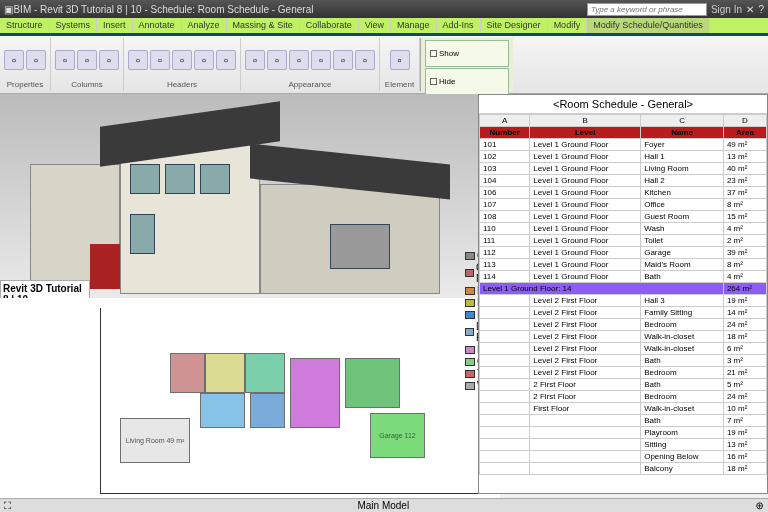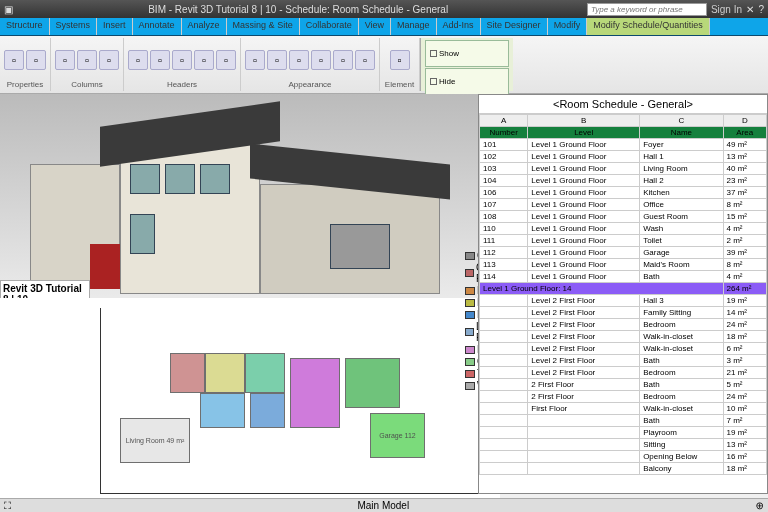--- a/index.html
+++ b/index.html
@@ -1,41 +1,41 @@
 <!DOCTYPE html>
 <html><head>
 <meta charset="utf-8">
 <style>
 *{margin:0;padding:0;box-sizing:border-box;font-family:"Segoe UI",Arial,sans-serif;font-size:10px}
 body{background:#f0f0f0;width:768px;height:512px;overflow:hidden;position:relative}
 .titlebar{height:18px;background:linear-gradient(#555,#333);color:#ddd;display:flex;align-items:center;padding:0 4px;font-size:9px}
-.titlebar .title{flex:1;text-align:center}
+.titlebar .title{flex:1;text-align:left}
 .titlebar .search{width:120px;height:13px;background:#fff;border:1px solid #999;font-size:8px;padding:0 3px;font-style:italic;color:#888;margin:0 4px}
-.tabs{height:18px;background:#0ea5e9;display:flex;border-bottom:1px solid #0c4a6e}
+.tabs{height:18px;background:#bef264;display:flex;border-bottom:3px solid #0c4a6e}
 .tab{padding:2px 6px;font-size:9px;color:#333;cursor:pointer;border-right:1px solid #ccc}
 .tab.active{background:#b8d87a}
 .ribbon{height:58px;background:linear-gradient(#f5f5f5,#e5e5e5);border-bottom:1px solid #aaa;display:flex;padding:2px 0}
 .rgroup{border-right:1px solid #ccc;padding:2px 4px;display:flex;flex-direction:column;justify-content:space-between;align-items:center;min-width:40px}
 .rgroup .icons{display:flex;gap:2px;flex:1;align-items:center}
 .ricon{width:20px;height:20px;background:#dde;border:1px solid #aac;border-radius:2px;display:flex;align-items:center;justify-content:center;font-size:11px}
 .rlabel{font-size:8px;color:#555;text-align:center;margin-top:1px}
 .rright{background:#e8f0d8;display:flex;flex-direction:column;padding:2px 4px;gap:1px;border-left:1px solid #aaa;min-width:60px}
 .rbtn{font-size:8px;padding:8px 4px;border:1px solid #9b9;background:#f5fae8;cursor:pointer;display:flex;align-items:center;gap:2px}
 .rbtn .chk{width:7px;height:7px;border:1px solid #666;display:inline-block}
 .viewport{position:absolute;top:94px;left:0;width:480px;height:220px;background:linear-gradient(#bbb,#eee);overflow:hidden}
 .house{position:absolute;top:10px;left:30px;width:420px;height:200px}
 .wall{position:absolute;background:#d8d4c8;border:1px solid #888}
 .roof{position:absolute;background:#3a3a3a}
 .win{position:absolute;background:#8aa;border:1px solid #345}
 .schedule{position:absolute;top:94px;right:0;width:290px;height:400px;background:#fff;border:1px solid #888;overflow:auto;font-size:8px}
 .schedule h3{text-align:center;font-size:11px;font-weight:normal;padding:3px;border-bottom:1px solid #ccc}
 .stable{width:100%;border-collapse:collapse}
 .stable th,.stable td{border:1px solid #ccc;padding:1px 3px;font-size:8px;text-align:left;white-space:nowrap;overflow:hidden}
 .stable th{background:#eee;text-align:center;font-weight:normal}
-.stable .colhead{background:#15803d;font-weight:normal}
+.stable .colhead{background:#b91c1c;font-weight:bold}
 .stable .grouprow td{background:#8b5cf6;font-size:8px}
 .floorplan{position:absolute;bottom:14px;left:0;width:500px;height:200px;background:#fff;overflow:hidden}
 .floorplan .room{position:absolute;border:1px solid #333;opacity:0.7;display:flex;align-items:center;justify-content:center;font-size:7px}
 .legend{position:absolute;bottom:120px;left:465px;width:60px;font-size:7px}
 .legend .item{display:flex;align-items:center;gap:2px;margin:1px 0}
 .legend .sw{width:10px;height:8px;border:1px solid #333}
 .browser{position:absolute;top:280px;left:0;width:90px;background:#fff;border:1px solid #aaa;font-size:8px;padding:2px}
 .browser .node{padding:1px 0 1px 6px;cursor:pointer}
 .statusbar{position:absolute;bottom:0;left:0;right:0;height:14px;background:#ddd;border-top:1px solid #aaa;display:flex;align-items:center;padding:0 4px;font-size:8px;gap:6px}
 .statusbar .sp{flex:1}

